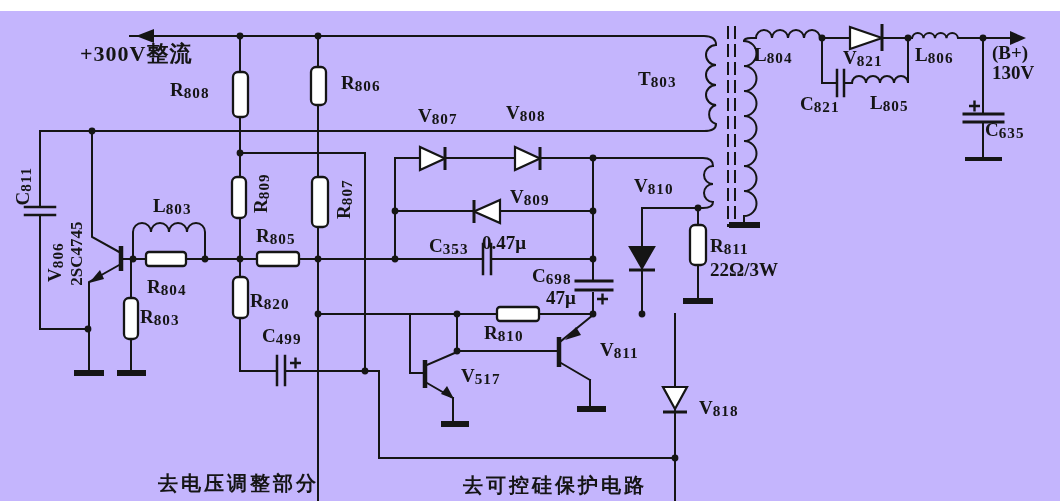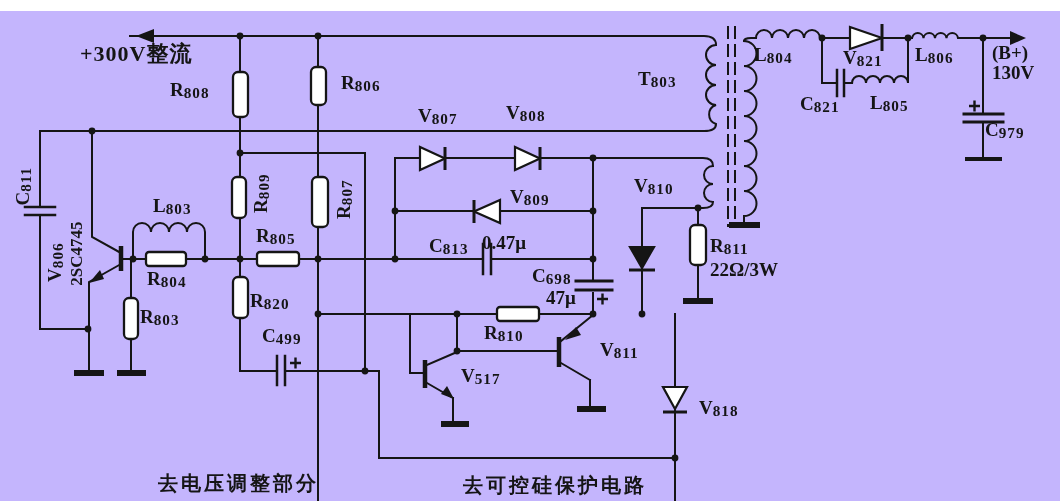--- a/index.html
+++ b/index.html
@@ -195,42 +195,42 @@
     </g>
   </svg>
 
   <div class="lbl big" style="left:80px;top:32px">+300V整流</div>
   <div class="lbl refdes" style="left:170px;top:69px"><span>R</span><span class="sub">808</span></div>
   <div class="lbl refdes" style="left:341px;top:62px"><span>R</span><span class="sub">806</span></div>
   <div class="lbl refdes" style="left:638px;top:58px"><span>T</span><span class="sub">803</span></div>
   <div class="lbl refdes" style="left:418px;top:95px"><span>V</span><span class="sub">807</span></div>
   <div class="lbl refdes" style="left:506px;top:92px"><span>V</span><span class="sub">808</span></div>
   <div class="lbl refdes" style="left:510px;top:176px"><span>V</span><span class="sub">809</span></div>
-  <div class="lbl refdes" style="left:429px;top:225px"><span>C</span><span class="sub">813</span></div>
+  <div class="lbl refdes" style="left:429px;top:225px"><span>C</span><span class="sub">353</span></div>
   <div class="lbl" style="left:482px;top:222px">0.47μ</div>
   <div class="lbl refdes" style="left:532px;top:255px"><span>C</span><span class="sub">698</span></div>
   <div class="lbl" style="left:546px;top:277px">47μ</div>
   <div class="lbl refdes" style="left:634px;top:165px"><span>V</span><span class="sub">810</span></div>
   <div class="lbl refdes" style="left:710px;top:225px"><span>R</span><span class="sub">811</span></div>
   <div class="lbl" style="left:710px;top:249px">22Ω/3W</div>
   <div class="lbl refdes" style="left:754px;top:34px"><span>L</span><span class="sub">804</span></div>
   <div class="lbl refdes" style="left:843px;top:37px"><span>V</span><span class="sub">821</span></div>
   <div class="lbl refdes" style="left:800px;top:83px"><span>C</span><span class="sub">821</span></div>
   <div class="lbl refdes" style="left:870px;top:82px"><span>L</span><span class="sub">805</span></div>
   <div class="lbl refdes" style="left:915px;top:34px"><span>L</span><span class="sub">806</span></div>
   <div class="lbl" style="left:992px;top:32px">(B+)</div>
   <div class="lbl" style="left:992px;top:52px">130V</div>
-  <div class="lbl refdes" style="left:985px;top:109px"><span>C</span><span class="sub">979</span></div>
+  <div class="lbl refdes" style="left:985px;top:109px"><span>C</span><span class="sub">635</span></div>
   <div class="lbl refdes rot" style="left:-4px;top:165px;width:54px"><span>C</span><span class="sub">811</span></div>
   <div class="lbl refdes rot" style="left:26px;top:241px;width:58px"><span>V</span><span class="sub">806</span></div>
   <div class="lbl rot small" style="left:30px;top:234px;width:92px">2SC4745</div>
   <div class="lbl refdes rot" style="left:232px;top:172px;width:58px"><span>R</span><span class="sub">809</span></div>
   <div class="lbl refdes rot" style="left:315px;top:178px;width:58px"><span>R</span><span class="sub">807</span></div>
   <div class="lbl refdes" style="left:153px;top:185px"><span>L</span><span class="sub">803</span></div>
-  <div class="lbl refdes" style="left:147px;top:258px"><span>R</span><span class="sub">804</span></div>
+  <div class="lbl refdes" style="left:147px;top:266px"><span>R</span><span class="sub">804</span></div>
   <div class="lbl refdes" style="left:140px;top:296px"><span>R</span><span class="sub">803</span></div>
   <div class="lbl refdes" style="left:256px;top:215px"><span>R</span><span class="sub">805</span></div>
   <div class="lbl refdes" style="left:250px;top:280px"><span>R</span><span class="sub">820</span></div>
   <div class="lbl refdes" style="left:262px;top:315px"><span>C</span><span class="sub">499</span></div>
   <div class="lbl refdes" style="left:484px;top:312px"><span>R</span><span class="sub">810</span></div>
   <div class="lbl refdes" style="left:461px;top:355px"><span>V</span><span class="sub">517</span></div>
   <div class="lbl refdes" style="left:600px;top:329px"><span>V</span><span class="sub">811</span></div>
   <div class="lbl refdes" style="left:699px;top:387px"><span>V</span><span class="sub">818</span></div>
   <div class="lbl note" style="left:158px;top:462px">去电压调整部分</div>
   <div class="lbl note" style="left:463px;top:464px">去可控硅保护电路</div>

